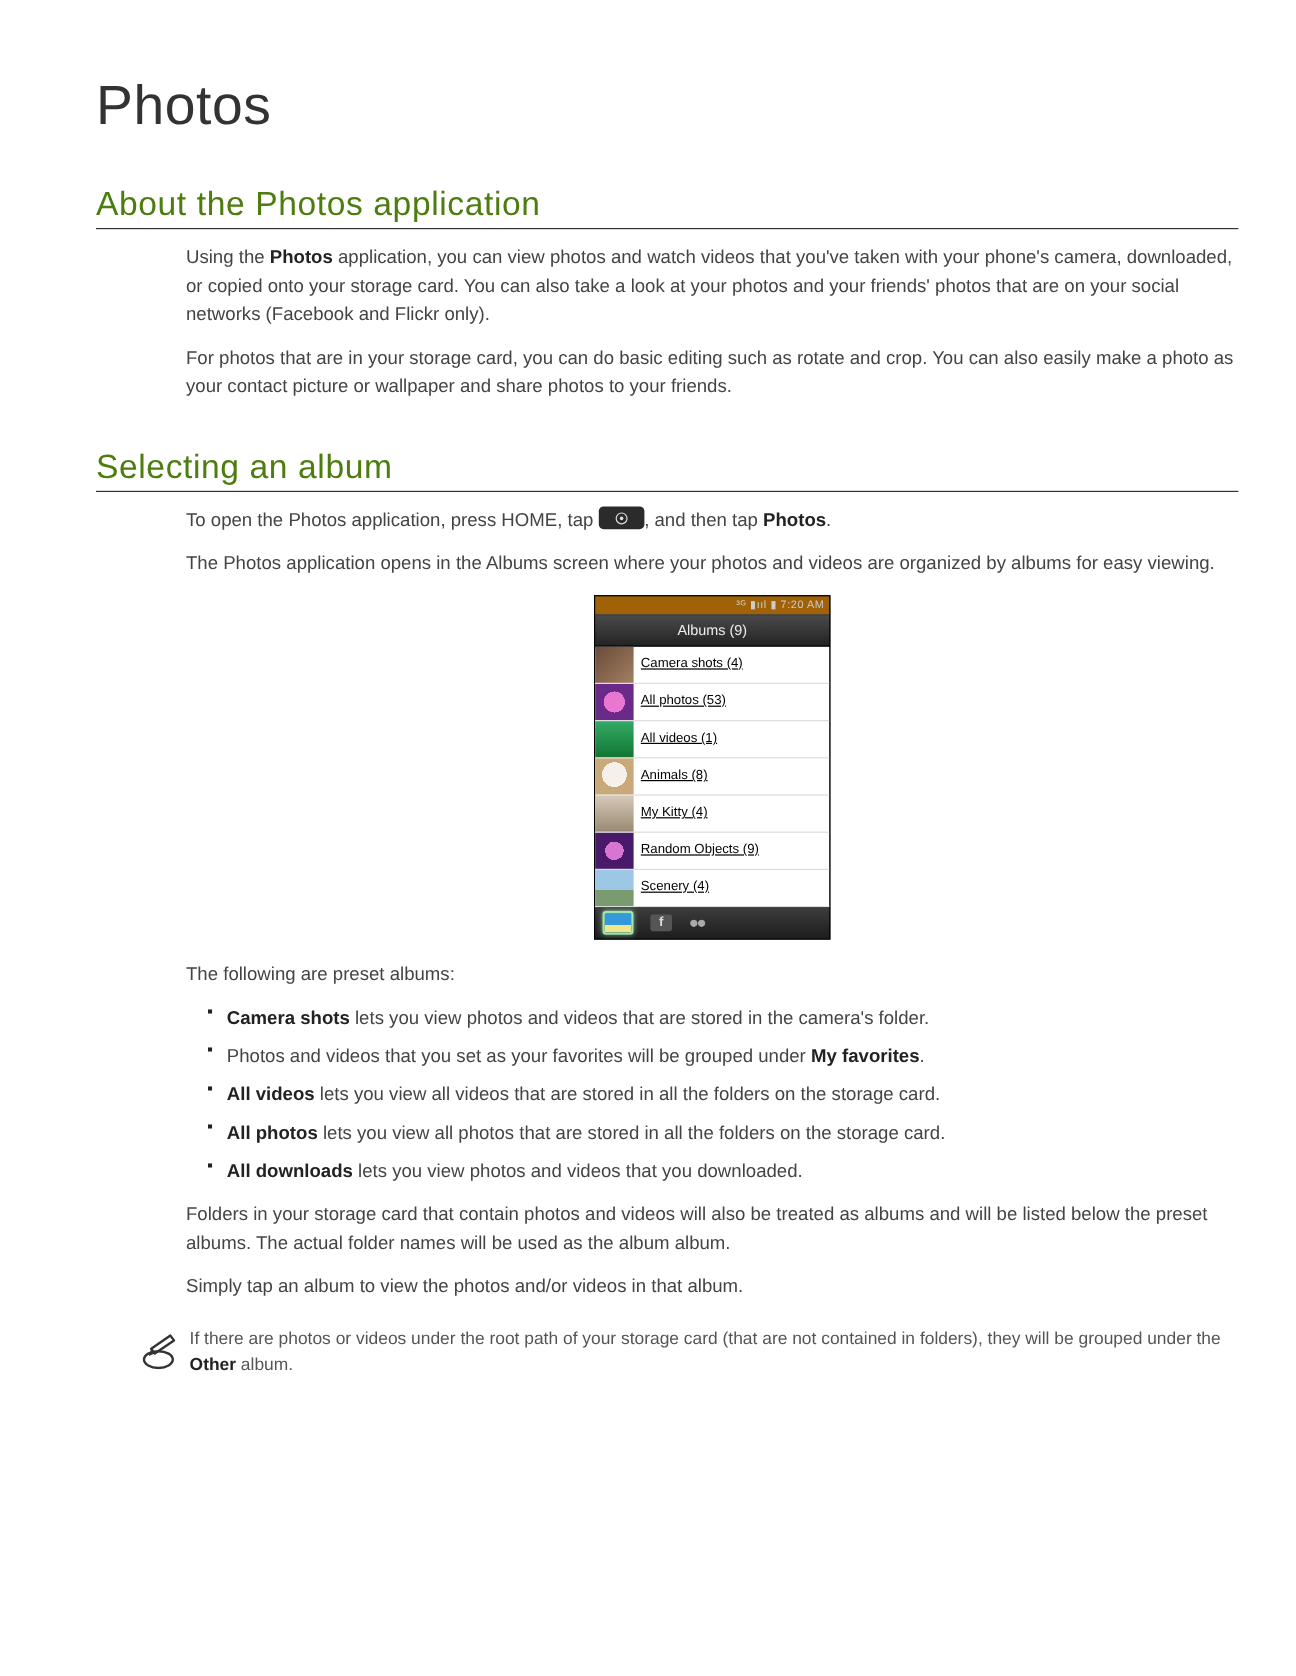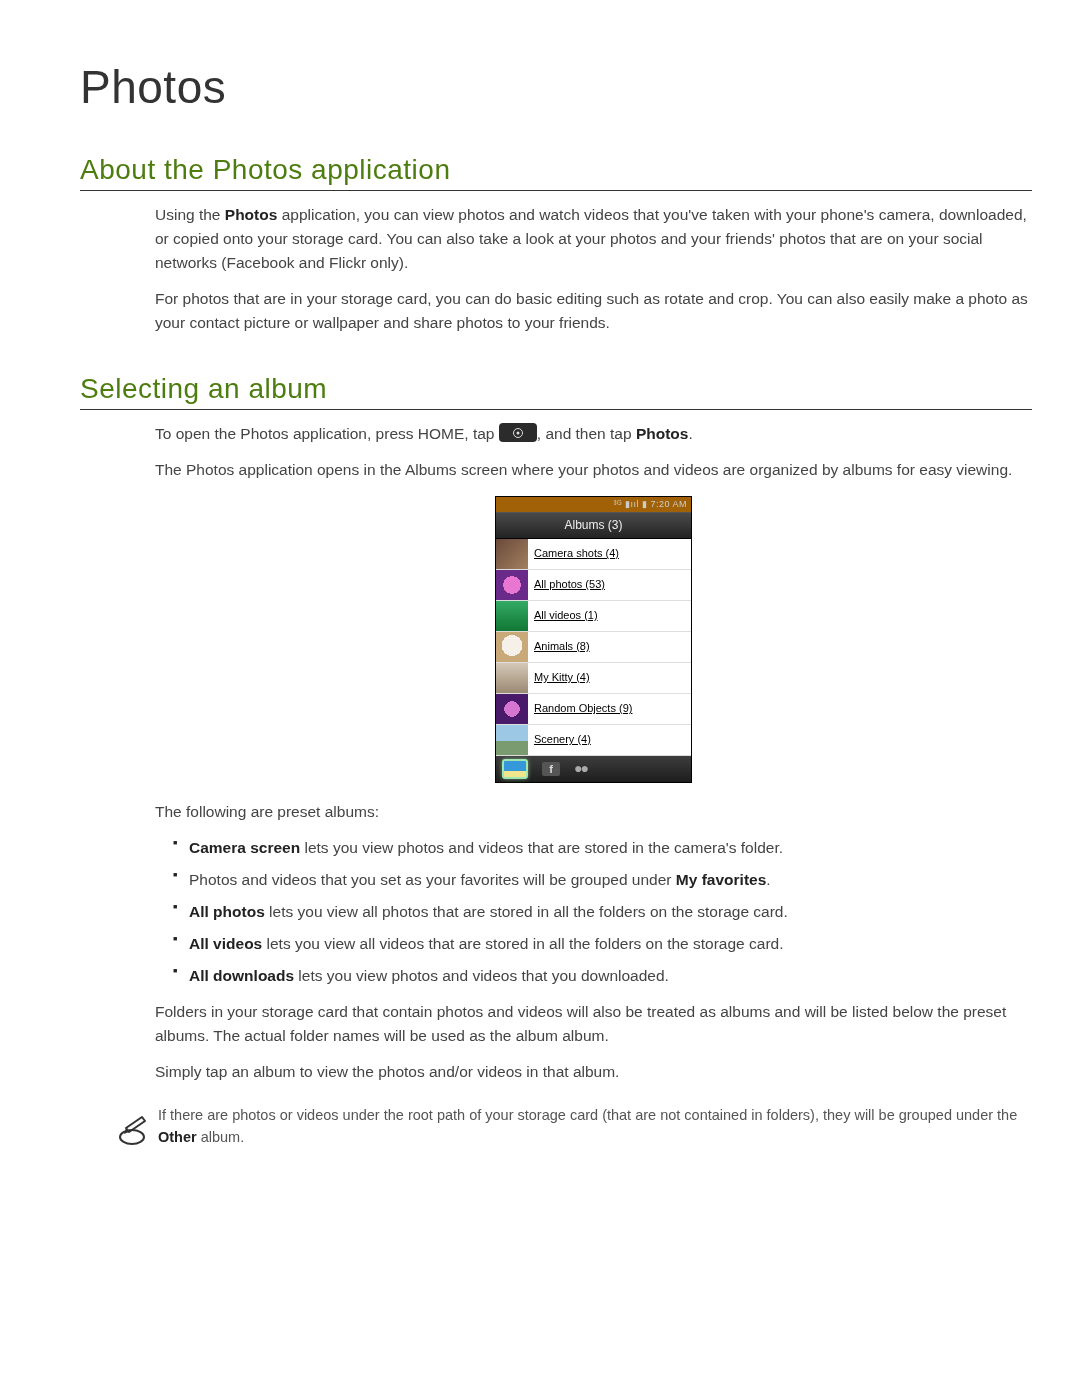--- a/index.html
+++ b/index.html
@@ -184,21 +184,21 @@
   .th-flower { background: radial-gradient(circle at 50% 50%, #e976d1 0 40%, #6a2a8a 40% 100%); }
   .th-video  { background: linear-gradient(#3a6, #173); }
   .th-animal { background: radial-gradient(circle at 50% 45%, #f5f0e8 0 45%, #c9a97a 45% 100%); }
   .th-kitty  { background: linear-gradient(#d6c8b8, #9a8a72); }
   .th-random { background: radial-gradient(circle at 50% 50%, #d676d0 0 35%, #4a1a6a 35% 100%); }
   .th-scenery{ background: linear-gradient(#9cc8e6 0 55%, #7a9a70 55% 100%); }
 
   
   .note-row {
     display: flex;
-    align-items: flex-end;
+    align-items: center;
     margin-top: 20px;
     margin-left: 38px;
   }
   .note-icon {
     flex: 0 0 34px;
     margin-right: 6px;
     margin-top: 2px;
   }
   .note-text {
     font-size: 14.5px;
@@ -226,21 +226,21 @@
 
     <p>
       <span>To open the Photos application, press HOME, tap </span><span class="inline-icon"><span class="dot"></span></span><span>, and then tap </span><strong>Photos</strong><span>.</span>
     </p>
 
     <p>The Photos application opens in the Albums screen where your photos and videos are organized by albums for easy viewing.</p>
 
     <div class="phone-wrap">
       <div class="phone">
         <div class="status">³ᴳ ▮ııl ▮ 7:20 AM</div>
-        <div class="titlebar">Albums (3)</div>
+        <div class="titlebar">Albums (9)</div>
         <div class="list">
           <div class="row">
               <div class="thumb th-camera"></div>
               <span class="label">Camera shots  (4)</span>
             </div>
           <div class="row">
               <div class="thumb th-flower"></div>
               <span class="label">All photos  (53)</span>
             </div>
           <div class="row">
@@ -268,24 +268,24 @@
           <div class="bb-gallery"></div>
           <div class="bb-f">f</div>
           <div class="bb-dots">●●</div>
         </div>
       </div>
     </div>
 
     <p>The following are preset albums:</p>
 
     <ul class="bullets">
-      <li><strong>Camera screen</strong><span> lets you view photos and videos that are stored in the camera's folder.</span></li>
+      <li><strong>Camera shots</strong><span> lets you view photos and videos that are stored in the camera's folder.</span></li>
       <li><span>Photos and videos that you set as your favorites will be grouped under </span><strong>My favorites</strong><span>.</span></li>
+      <li><strong>All videos</strong><span> lets you view all videos that are stored in all the folders on the storage card.</span></li>
       <li><strong>All photos</strong><span> lets you view all photos that are stored in all the folders on the storage card.</span></li>
-      <li><strong>All videos</strong><span> lets you view all videos that are stored in all the folders on the storage card.</span></li>
       <li><strong>All downloads</strong><span> lets you view photos and videos that you downloaded.</span></li>
     </ul>
 
     <p>Folders in your storage card that contain photos and videos will also be treated as albums and will be listed below the preset albums. The actual folder names will be used as the album album.</p>
     <p>Simply tap an album to view the photos and/or videos in that album.</p>
 
   </div>
 
   <div class="note-row">
     <div class="note-icon">

